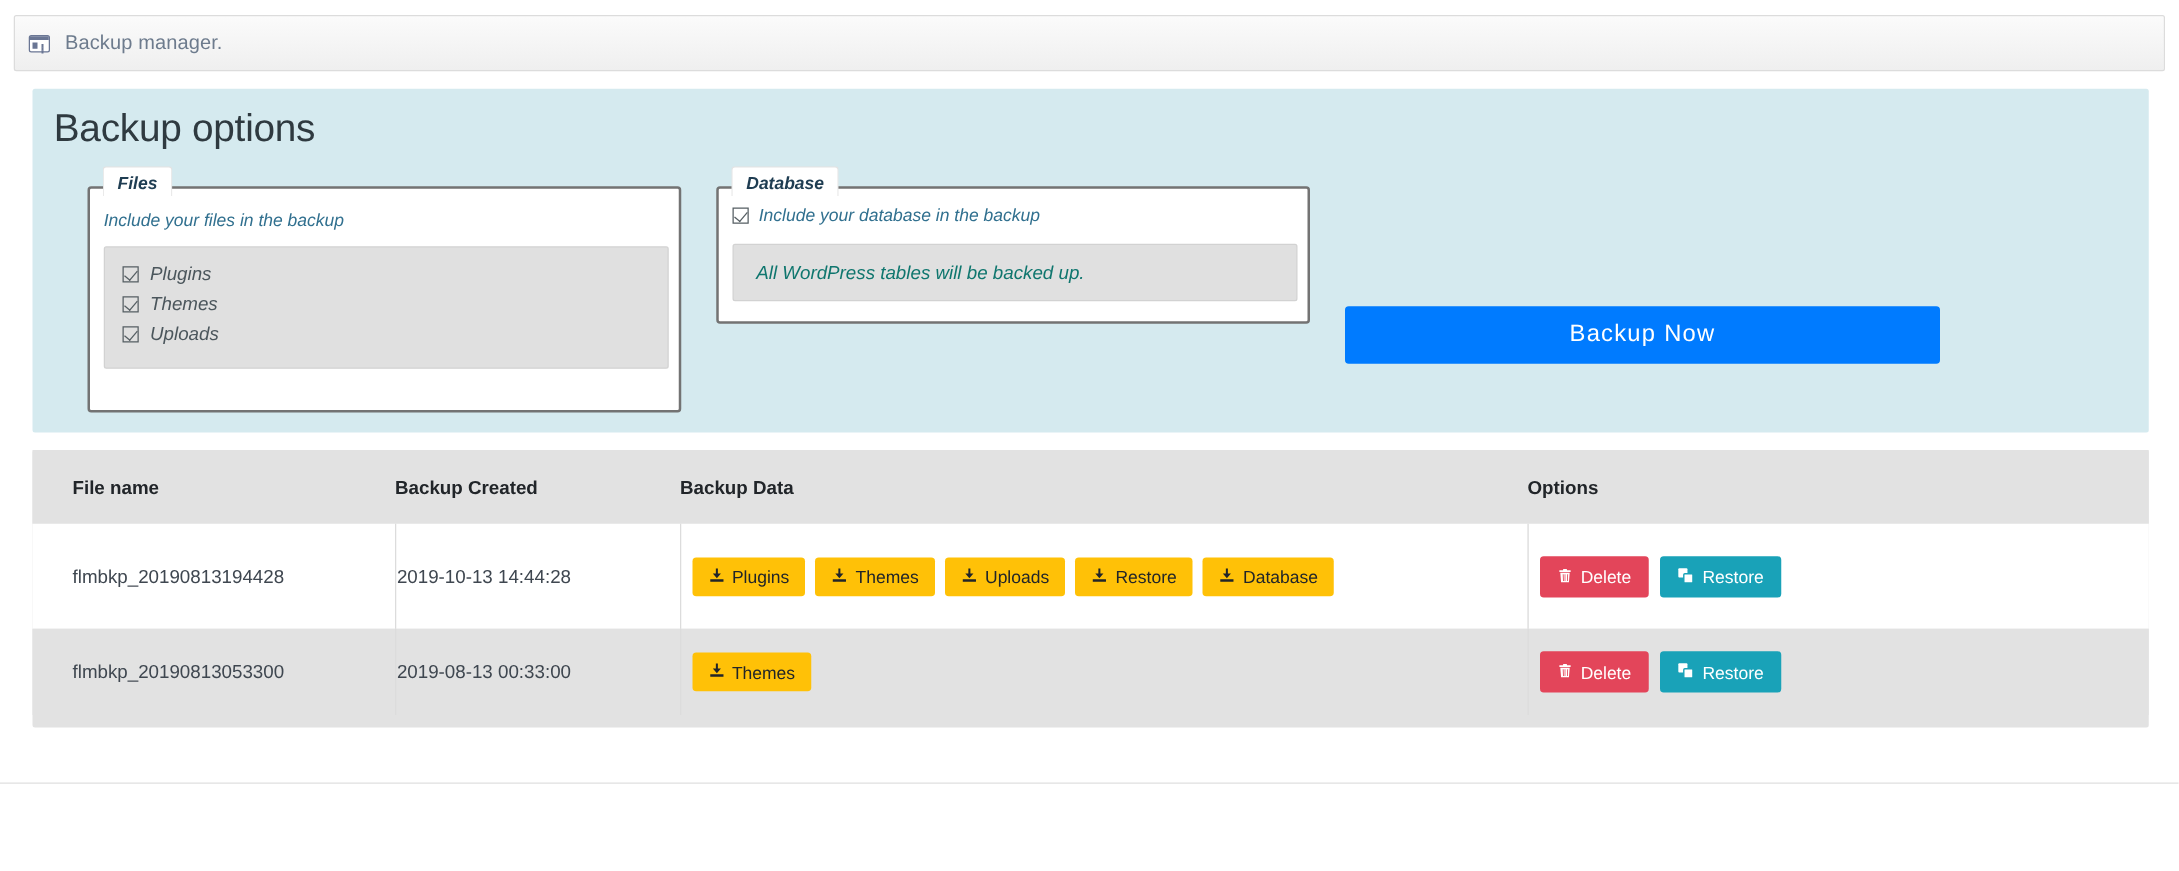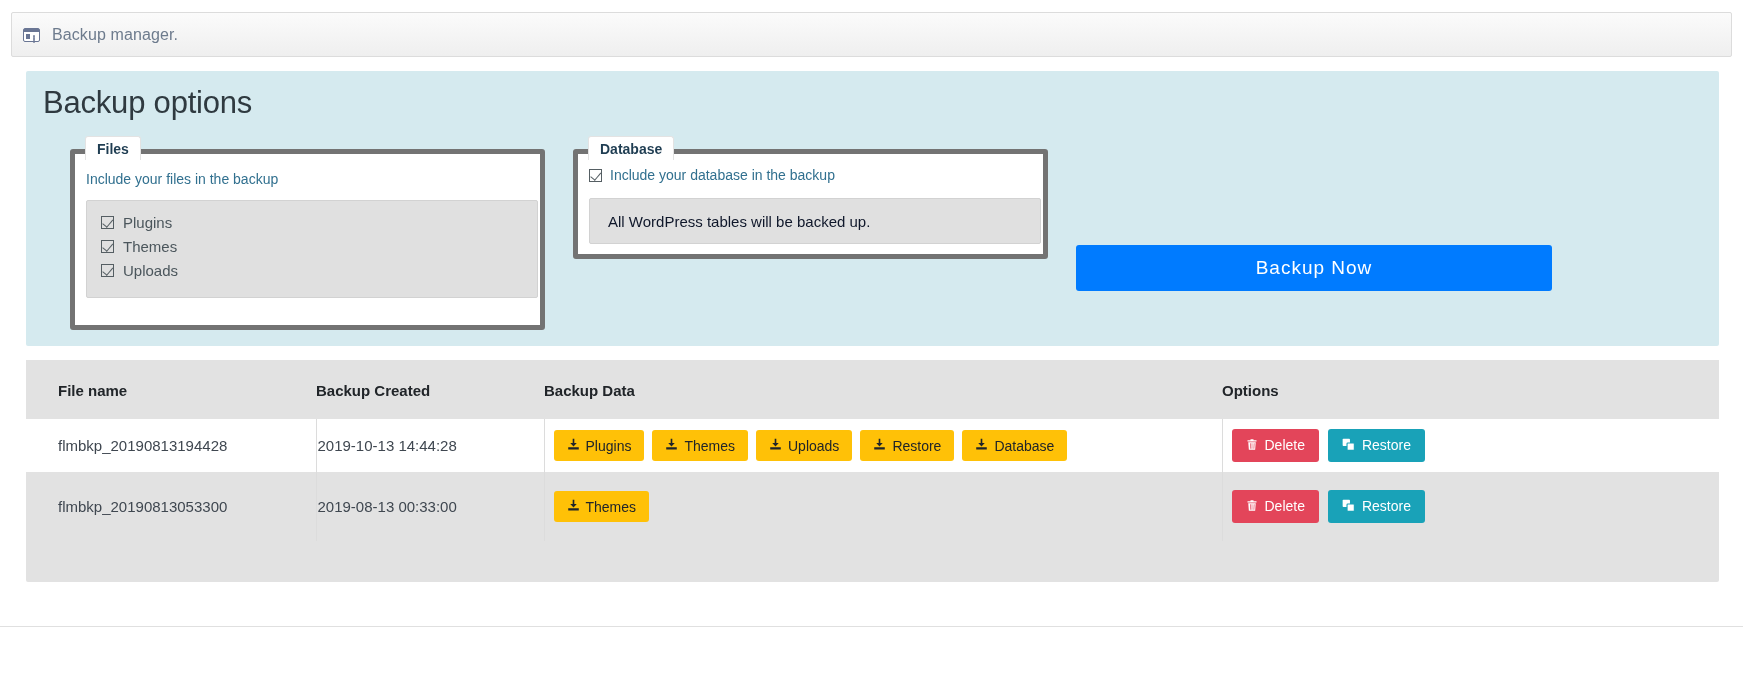--- a/index.html
+++ b/index.html
@@ -73,22 +73,23 @@
     font-size: 31px;
     color: #2f3a40;
     font-weight: 400;
     letter-spacing: -.2px;
   }
 
   
   .card {
     position: absolute;
     background: #ffffff;
-    border: 5px solid #737373;
+    border: 2px solid #737373;
     border-radius: 3px;
+    font-style: italic;
   }
   .card-files { left: 44px; top: 78px; width: 475px; height: 181px; }
   .card-db    { left: 547px; top: 78px; width: 475px; height: 110px; }
 
   .legend {
     position: absolute;
     top: -18px; left: 10px;
     background: #ffffff;
     border: 1px solid #e3e3e3;
     border-bottom: none;
@@ -117,21 +118,21 @@
   }
 
   .inner-gray {
     position: absolute;
     background: #e0e0e0;
     border: 1px solid #d2d2d2;
     border-radius: 2px;
   }
   .files-inner { left: 11px; top: 46px; width: 452px; height: 98px; padding: 9px 0 0 14px; }
   .db-inner    { left: 11px; top: 44px; width: 452px; height: 46px; display: flex; align-items: center; padding-left: 18px; }
-  .db-inner-text { font-size: 15px; color: #0f172a; }
+  .db-inner-text { font-size: 15px; color: #0f766e; }
 
   .chk-row {
     display: flex;
     align-items: center;
     gap: 9px;
     height: 24px;
     font-size: 15px;
     color: #4b565c;
   }
   .chk {
@@ -187,21 +188,21 @@
     border: none;
   }
   .tbl th:first-child, .tbl td:first-child { padding-left: 32px; }
   .tbl td {
     font-size: 15px;
     color: #3f4750;
     border-left: 1px solid #dcdcdc;
     vertical-align: middle;
   }
   .tbl td:first-child { border-left: none; }
-  .tbl tr.row-a td { background: #ffffff; height: 53px; }
+  .tbl tr.row-a td { background: #ffffff; height: 84px; }
   .tbl tr.row-b td { background: #e2e2e2; height: 69px; }
 
   .col-name { width: 290px; }
   .col-date { width: 228px; }
   .col-data { width: 678px; }
   .col-opts { width: auto; }
 
   .badges { display: flex; gap: 8px; flex-wrap: wrap; padding-left: 8px; }
   .badge {
     display: inline-flex;
@@ -212,20 +213,21 @@
     border: none;
     border-radius: 3px;
     font-size: 14px;
     padding: 8px 13px;
     cursor: pointer;
     line-height: 1;
   }
   .ops { display: flex; gap: 9px; padding-left: 8px; }
   .btn {
     display: inline-flex;
+    align-items: center;
     gap: 7px;
     border: none;
     border-radius: 3px;
     color: #ffffff;
     font-size: 14px;
     padding: 9px 14px;
     cursor: pointer;
     line-height: 1;
   }
   .btn-del { background: #e3455a; }

